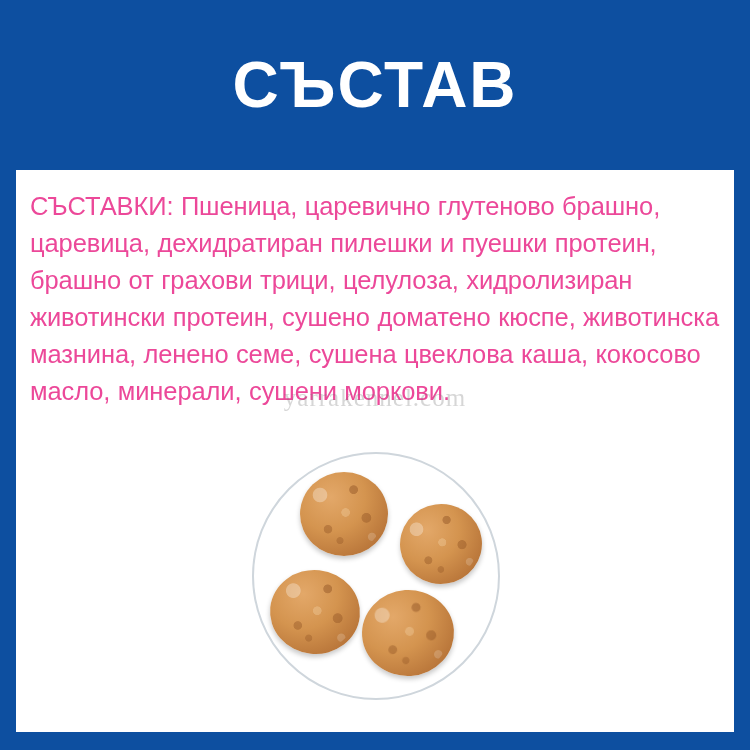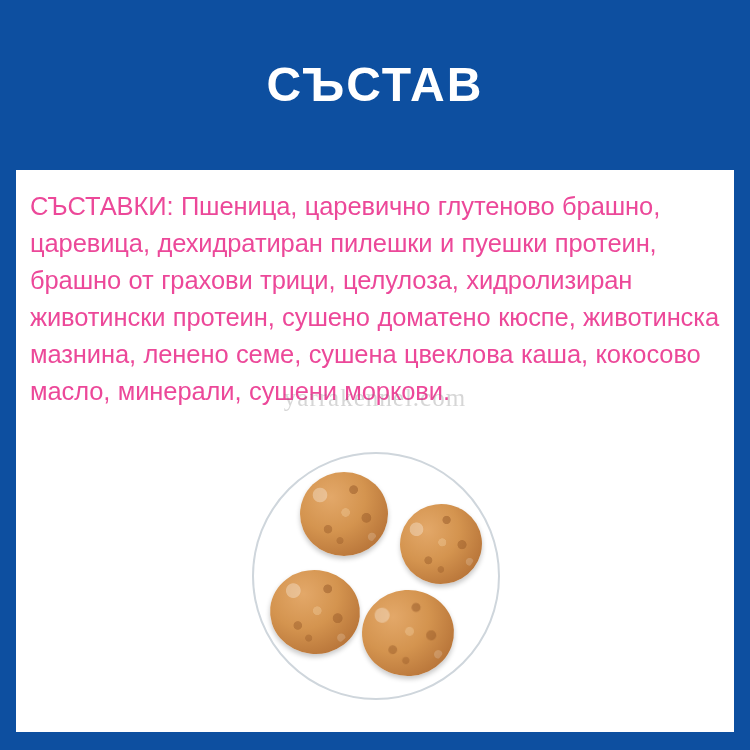--- a/index.html
+++ b/index.html
@@ -45,21 +45,21 @@
     left: 0;
     width: 750px;
     height: 170px;
     background: #0d4fa0;
     display: flex;
     align-items: center;
     justify-content: center;
   }
   .header-title {
     color: #ffffff;
-    font-size: 48px;
+    font-size: 64px;
     font-weight: bold;
     letter-spacing: 2px;
     line-height: 1;
     margin: 0;
     text-align: center;
   }
   
   .ingredients-block {
     position: absolute;
     top: 188px;

